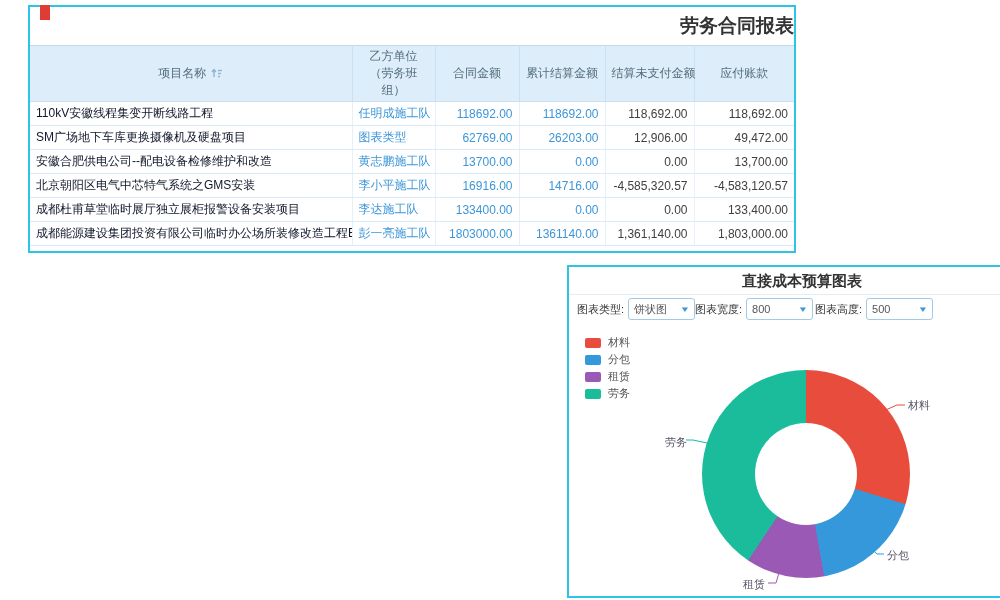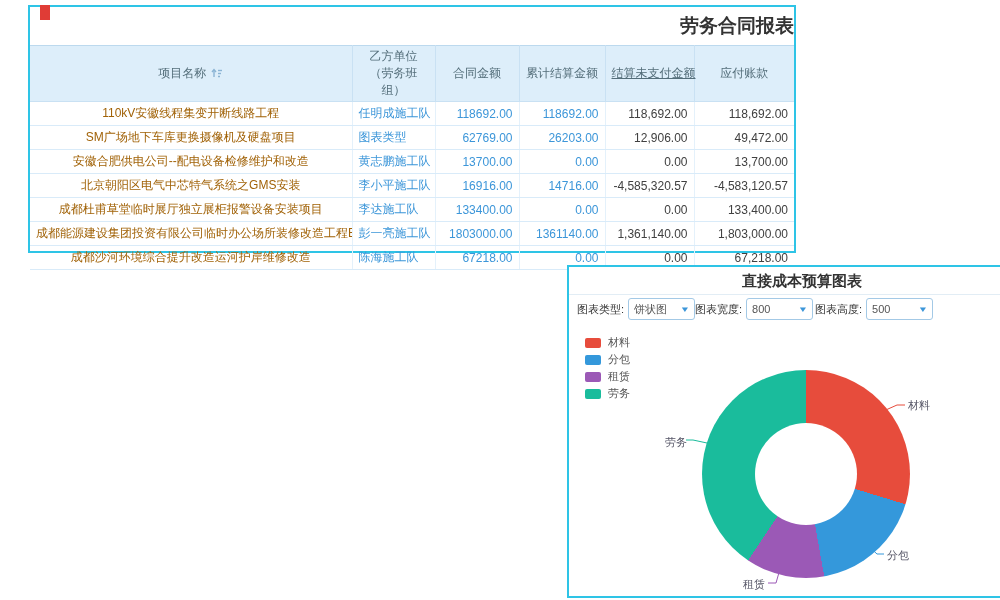--- a/index.html
+++ b/index.html
@@ -13,26 +13,26 @@
   #report-title { height:38px; line-height:38px; text-align:right; font-size:19px; font-weight:bold; color:#333; }
   #report-table { width:100%; border-collapse:collapse; table-layout:fixed; }
   #report-table th { background:#ddeefa; color:#546e7a; font-size:12px; font-weight:normal;
                      text-align:center; vertical-align:middle; height:36px; padding:2px 6px;
                      border:1px solid #c9e1f3; border-top:1px solid #bcd9ee; }
   #report-table td { height:24px; font-size:12px; border-bottom:1px solid #d9ebf9;
                      border-right:1px solid #e4f1fb; border-left:1px solid #e4f1fb;
                      vertical-align:middle; padding:2px 6px; white-space:nowrap; overflow:hidden; }
   #report-table th:first-child, #report-table td:first-child { border-left:none; }
   #report-table th:last-child,  #report-table td:last-child  { border-right:none; }
-  .td-project { text-align:center; color:#a16207;margin-left:28px; }
+  .td-project { text-align:left; color:#0f172a;margin-left:28px; }
   .td-team    { text-align:left; color:#3c96d9; }
   .td-num     { text-align:right; }
   .td-blue    { color:#3c96d9; }
   .td-dark    { color:#404040; }
-  .nowrap     { white-space:nowrap;text-decoration:underline; }
+  .nowrap     { white-space:nowrap; }
   .sort-icon  { display:inline-block; vertical-align:-2px; margin-left:5px; }
 
   
   #chart-panel { left:567px; top:265px; width:470px; height:333px; }
   #chart-title { height:28px; line-height:28px; text-align:center; font-size:15px; font-weight:bold;
                  color:#333; border-bottom:1px solid #e2edf5; }
   .control { position:absolute; top:31px; display:flex; align-items:center; height:22px; }
   .control .ctl-label { font-size:11px; color:#333; margin-right:4px; }
   .select { width:67px; height:22px; border:1px solid #a3c9e6; border-radius:3px; background:#fff;
             display:flex; align-items:center; justify-content:space-between; padding:0 5px;
@@ -132,28 +132,20 @@
           <td class="td-num td-dark">133,400.00</td>
         </tr>
         <tr>
           <td class="td-project">成都能源建设集团投资有限公司临时办公场所装修改造工程EPC</td>
           <td class="td-team">彭一亮施工队</td>
           <td class="td-num td-blue">1803000.00</td>
           <td class="td-num td-blue">1361140.00</td>
           <td class="td-num td-dark">1,361,140.00</td>
           <td class="td-num td-dark">1,803,000.00</td>
         </tr>
-        <tr>
-          <td class="td-project">成都沙河环境综合提升改造运河护岸维修改造</td>
-          <td class="td-team">陈海施工队</td>
-          <td class="td-num td-blue">67218.00</td>
-          <td class="td-num td-blue">0.00</td>
-          <td class="td-num td-dark">0.00</td>
-          <td class="td-num td-dark">67,218.00</td>
-        </tr>
       </tbody>
   </table>
 </div>
 
 <div class="panel" id="chart-panel">
   <div id="chart-title">直接成本预算图表</div>
 
   <div class="control" style="left:8px">
     <span class="ctl-label">图表类型:</span>
     <div class="select">

